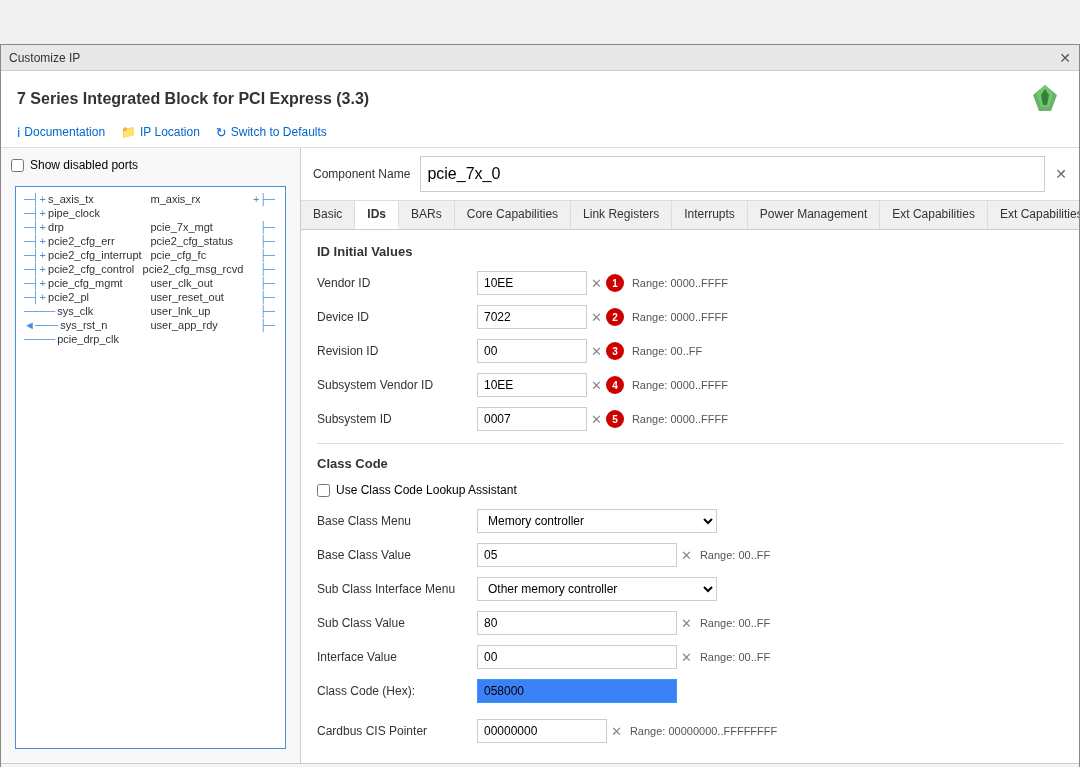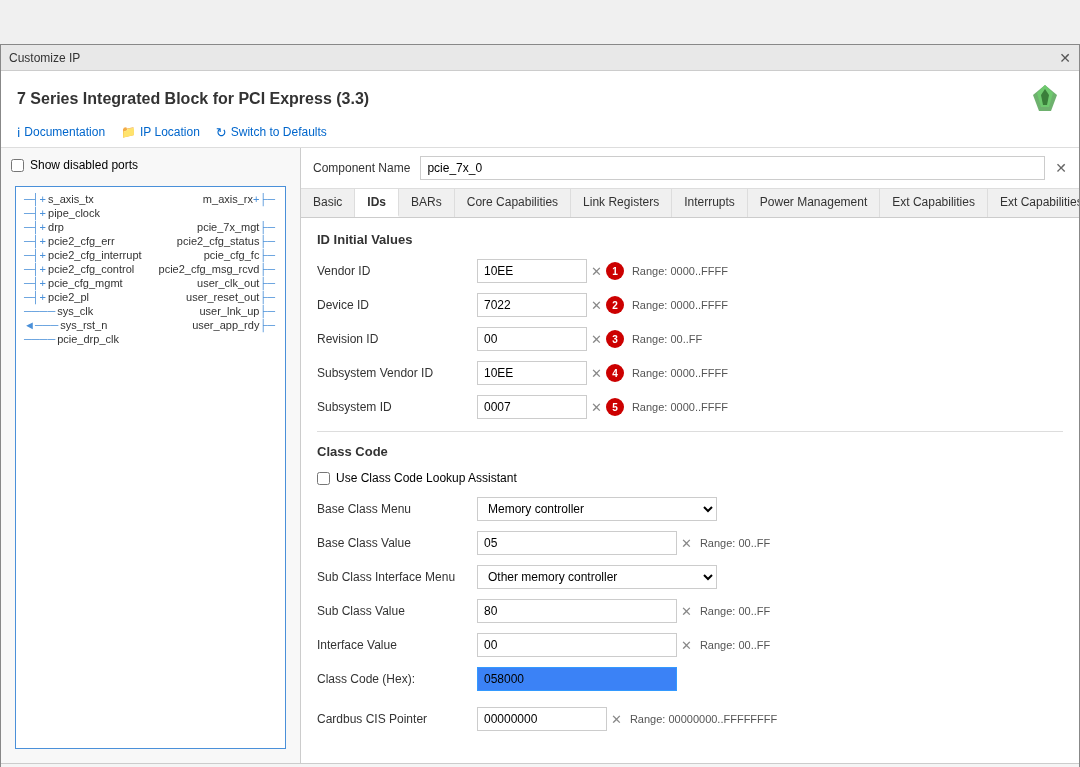--- a/index.html
+++ b/index.html
@@ -106,22 +106,23 @@
       font-size: 11px;
     }
     .port-left {
       display: flex;
       align-items: center;
       width: 140px;
     }
     .port-right {
       display: flex;
       align-items: center;
-      justify-content: flex-end;
+      justify-content: space-between;
       width: 140px;
+      gap: 16px;
     }
     .port-connector {
       color: #4a90d9;
       font-size: 11px;
       margin-right: 2px;
     }
     .port-name {
       color: #333;
     }
     .port-name-right {
@@ -144,22 +145,22 @@
     }
     .component-name-label {
       font-size: 12px;
       color: #333;
       white-space: nowrap;
     }
     .component-name-input {
       flex: 1;
       border: 1px solid #ccc;
       padding: 3px 6px;
-      font-size: 12px;
-      height: 24px;
+      font-size: 16px;
+      height: 36px;
     }
     .close-btn-small {
       background: none;
       border: none;
       cursor: pointer;
       font-size: 14px;
       color: #666;
     }
     .tabs-bar {
       display: flex;

